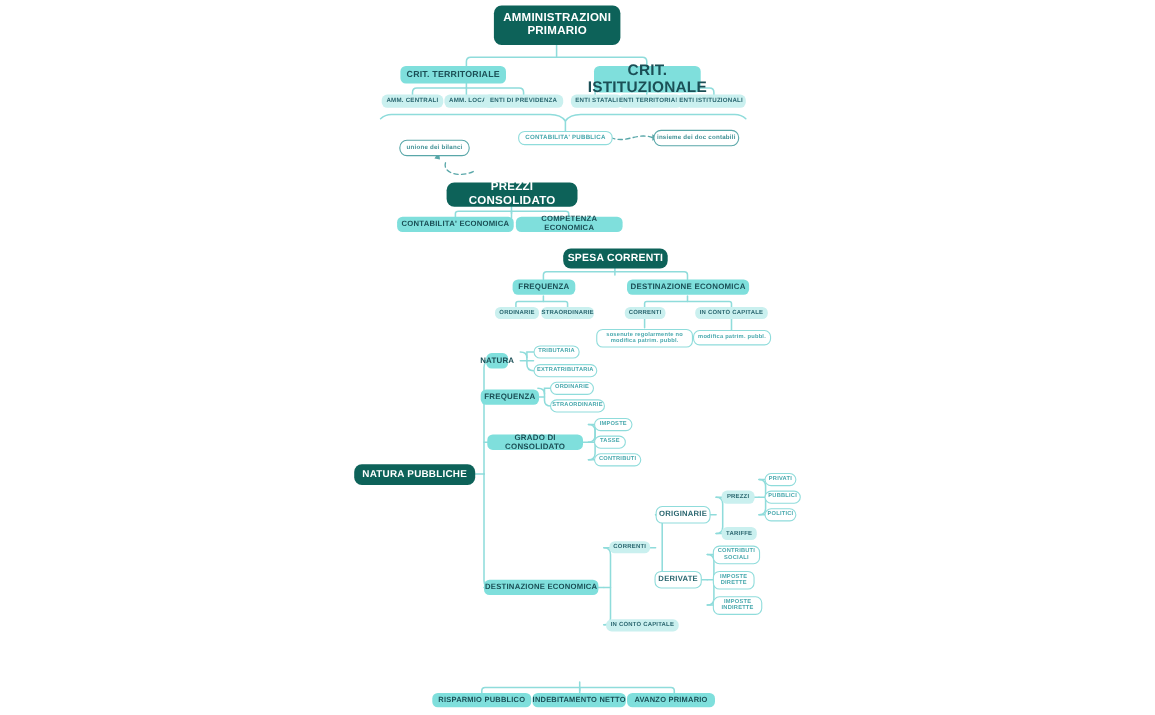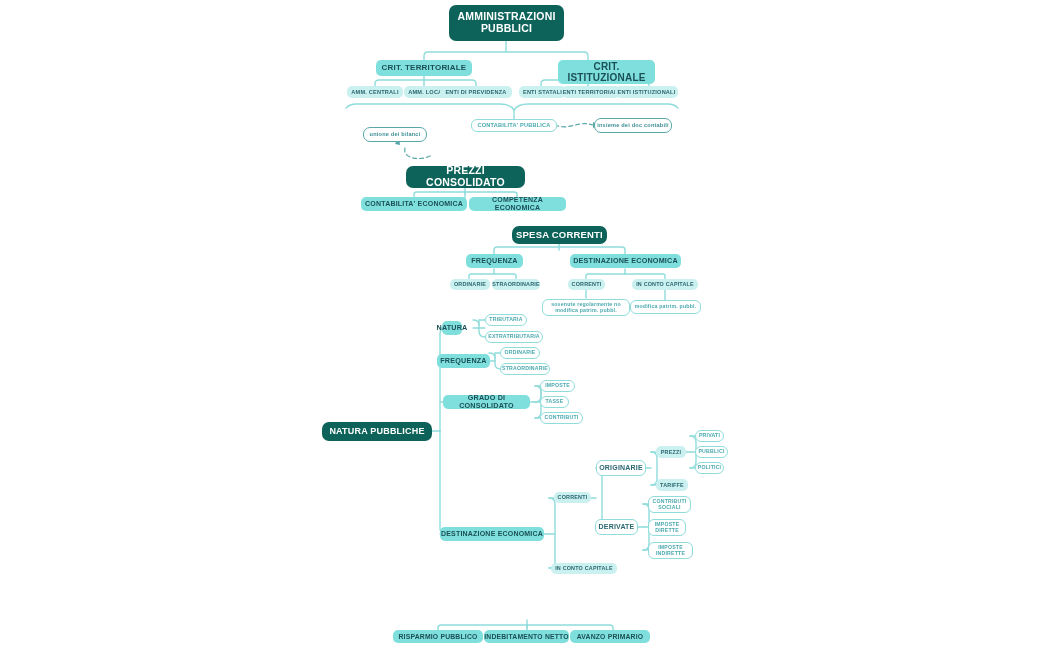--- a/index.html
+++ b/index.html
@@ -156,24 +156,24 @@
       <path d="M555,125 C570,131 578,120 593,125"></path>
       <path d="M405,148 C402,158 420,162 432,155"></path>
     </g>
     <g fill="#59a7a9" stroke="none">
       <polygon points="593,122 599,125 593,128"></polygon>
       <polygon points="395,144 399,137 400,145"></polygon>
     </g>
   </svg>
 
   <div class="node n-root" style="left:449px;top:5px;width:115px;height:36px;font-size:10.5px;">AMMINISTRAZIONI
-PUBBLICI</div>
-
-  <div class="node n-cyan" style="left:376px;top:60px;width:96px;height:16px;font-size:8px;">CRIT. TERRITORIALE</div>
-  <div class="node n-cyan" style="left:540px;top:60px;width:97px;height:24px;font-size:10px;margin-left:18px;">CRIT. ISTITUZIONALE</div>
+PRIMARIO</div>
+
+  <div class="node n-cyan" style="left:364px;top:60px;width:96px;height:16px;font-size:8px;">CRIT. TERRITORIALE</div>
+  <div class="node n-cyan" style="left:540px;top:60px;width:97px;height:24px;font-size:14px;">CRIT. ISTITUZIONALE</div>
 
   <div class="node n-leaf" style="left:347px;top:86px;width:56px;height:12px;font-size:5.6px;">AMM. CENTRALI</div>
   <div class="node n-leaf" style="left:404px;top:86px;width:48px;height:12px;font-size:5.6px;">AMM. LOCALI</div>
   <div class="node n-leaf" style="left:440px;top:86px;width:72px;height:12px;font-size:5.6px;">ENTI DI PREVIDENZA</div>
 
   <div class="node n-leaf" style="left:519px;top:86px;width:47px;height:12px;font-size:5.6px;">ENTI STATALI</div>
   <div class="node n-leaf" style="left:562px;top:86px;width:58px;height:12px;font-size:5.6px;">ENTI TERRITORIALI</div>
   <div class="node n-leaf" style="left:615px;top:86px;width:63px;height:12px;font-size:5.6px;">ENTI ISTITUZIONALI</div>
 
   <div class="node n-out" style="left:471px;top:119px;width:86px;height:13px;font-size:5.6px;">CONTABILITA' PUBBLICA</div>

